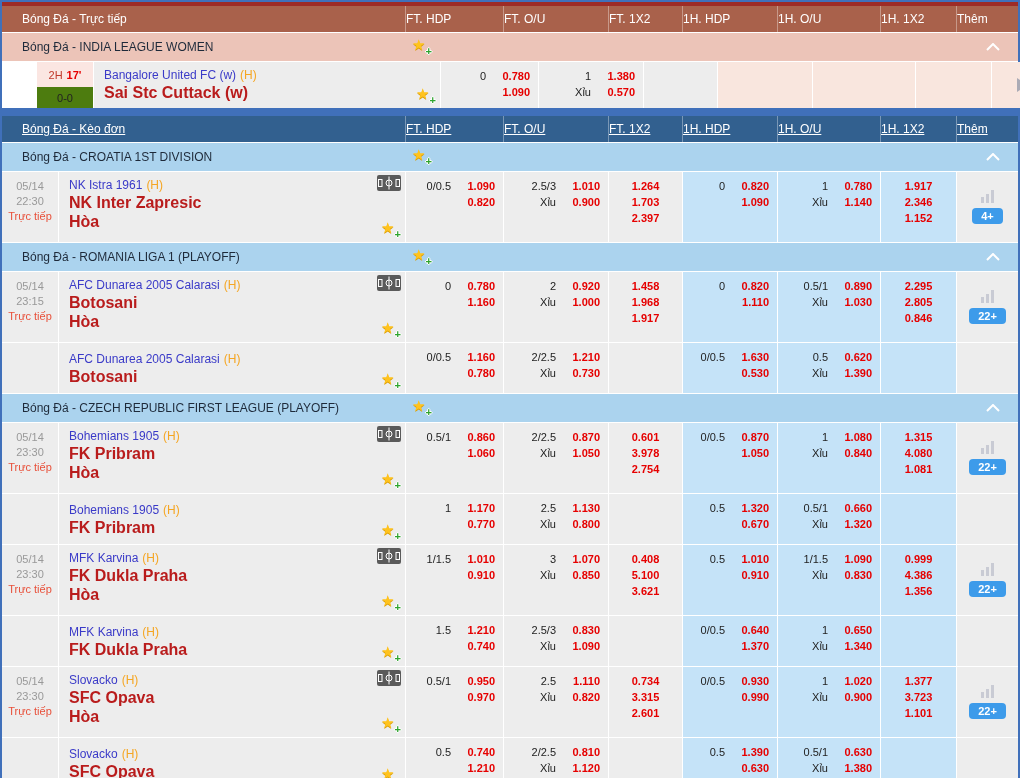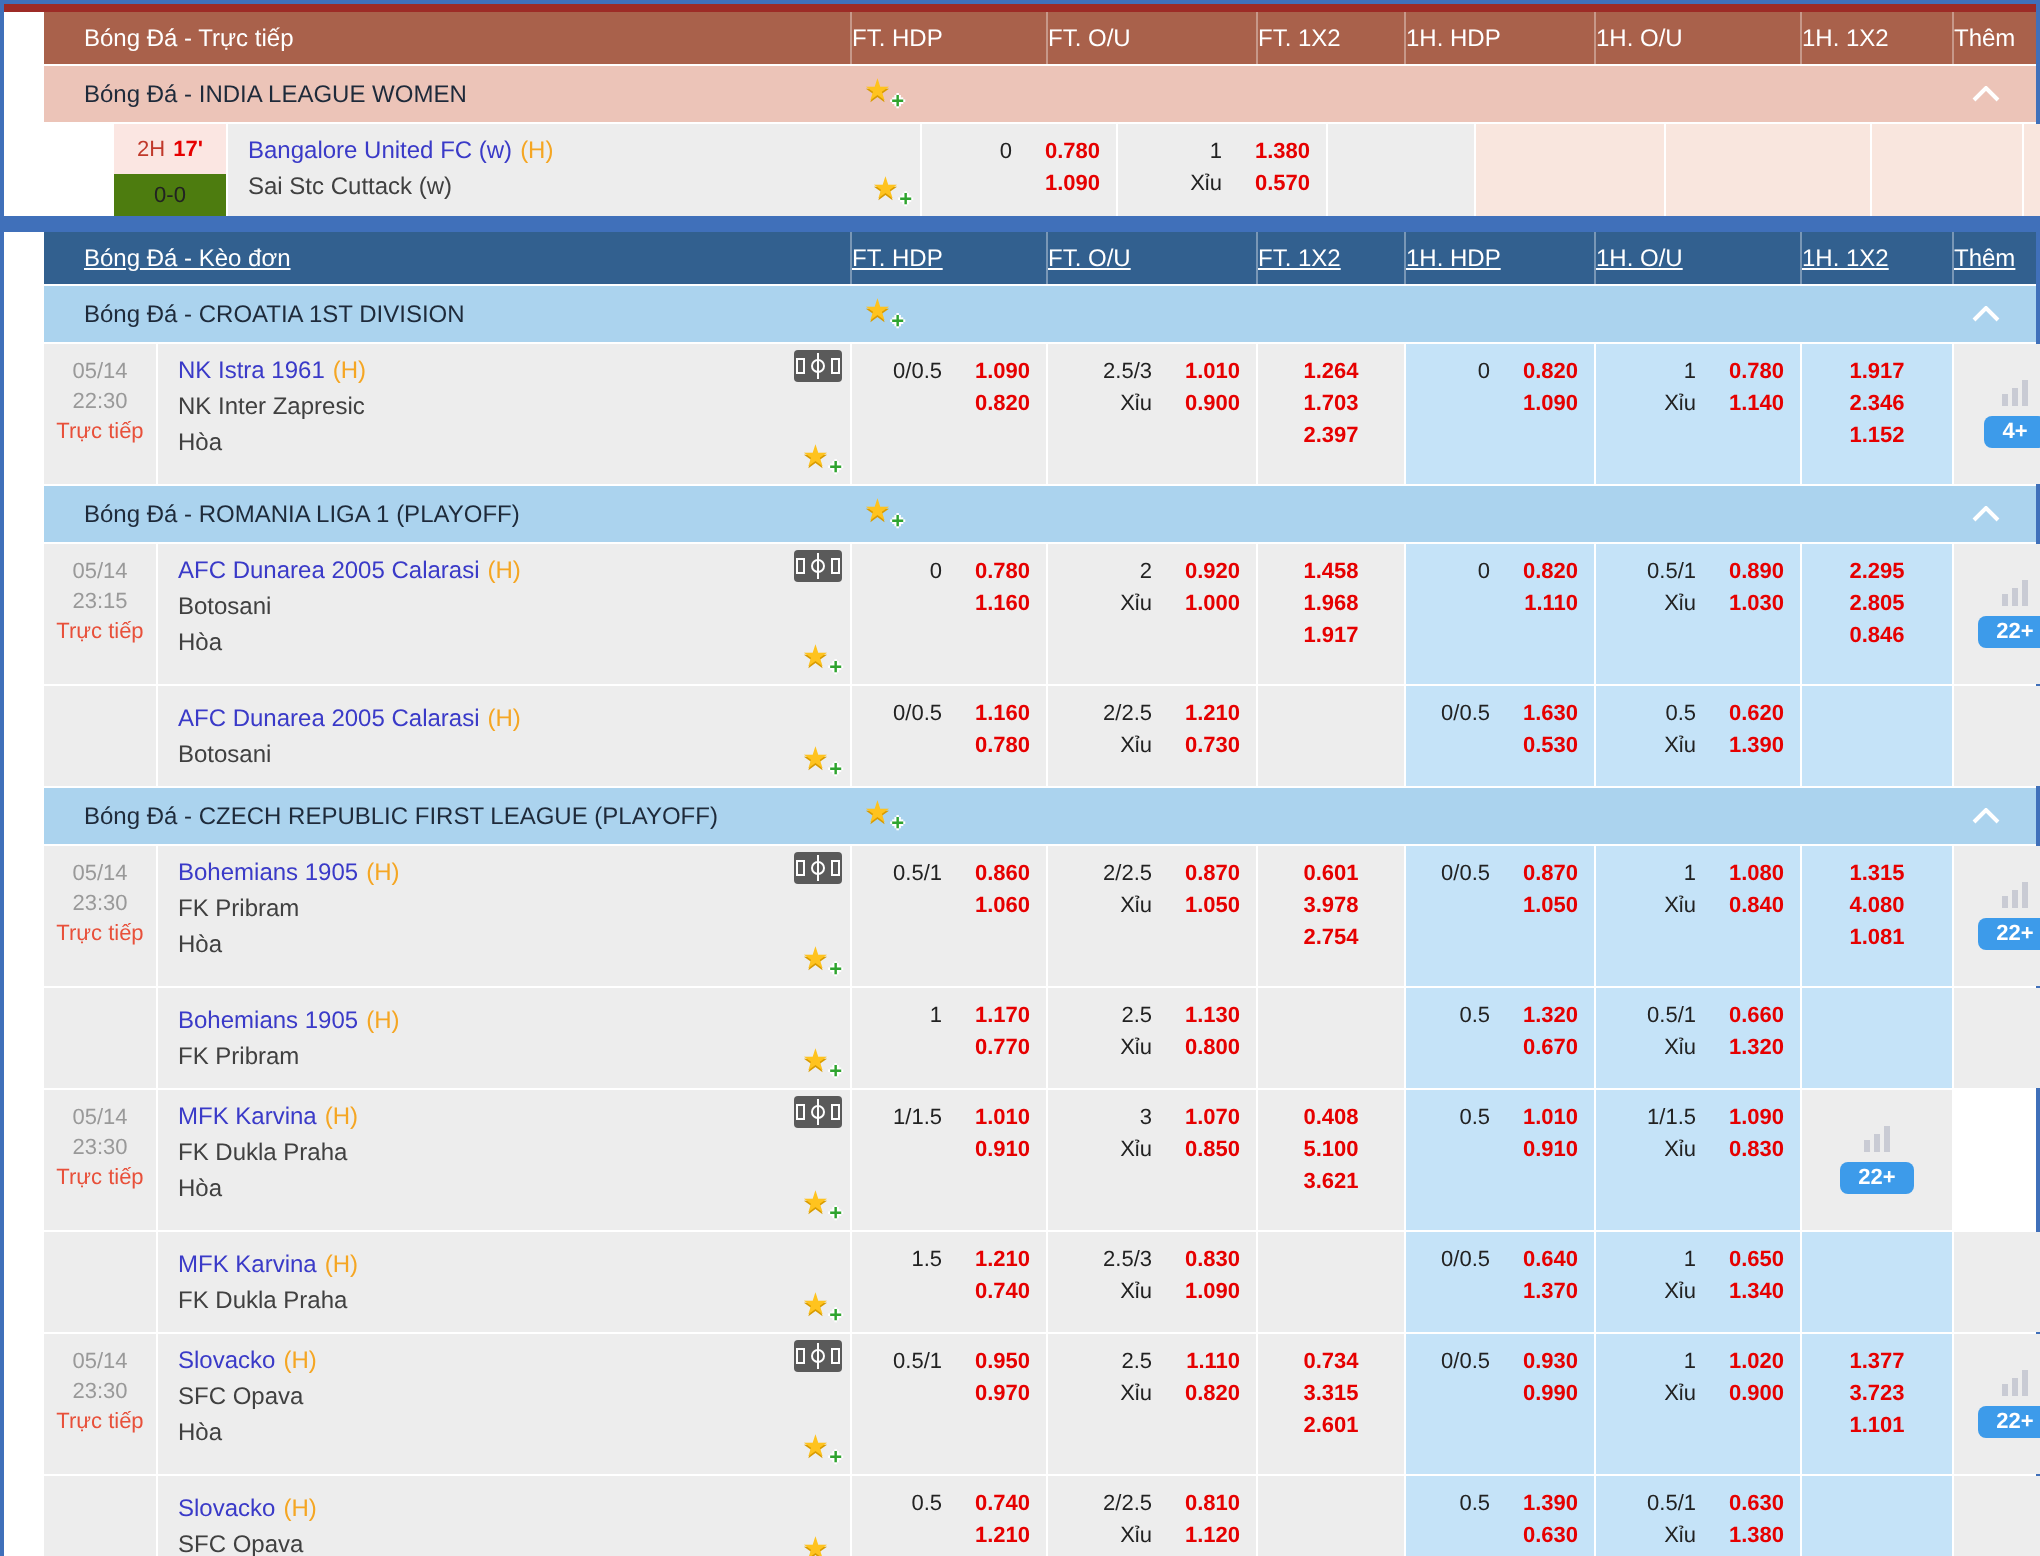--- a/index.html
+++ b/index.html
@@ -1,18 +1,18 @@
 <!DOCTYPE html>
 <html><head>
 <meta charset="utf-8">
 <style>
   html,body{margin:0;padding:0;background:#4070ba;font-family:"Liberation Sans","DejaVu Sans",sans-serif;}
   #app{width:1020px;height:778px;overflow:hidden;background:#4070ba;padding:2px 2px 0 2px;box-sizing:border-box;position:relative;}
   .top-strip{height:4px;background:#9d2b26;}
-  .section{background:#fff;padding-left:20px;}
+  .section{background:#fff;}
   .gap{height:8px;}
 
   
   .sec-header{height:26px;display:flex;align-items:stretch;color:#fff;font-size:12px;}
   .sec-header.brick{background:#a9614b;}
   .sec-header.navy{background:#32608f;text-decoration:underline;}
   .sh-title{flex:0 0 403px;line-height:26px;padding-left:20px;box-sizing:border-box;white-space:nowrap;}
   .sh-col{line-height:26px;text-align:left;box-sizing:border-box;border-left:1px solid rgba(255,255,255,.35);white-space:nowrap;}
   .w0{width:98px}.w1{width:105px}.w2{width:74px}.w3{width:95px}.w4{width:103px}.w5{width:76px}.w6{flex:1}
 
@@ -43,21 +43,21 @@
   .period{color:#c0392b;}
   .minute{color:#e60000;font-weight:bold;}
   .t-score{flex:1;background:#4d7c0f;display:flex;align-items:center;justify-content:center;color:#222;}
 
   
   .teamcell{padding:5px 8px 0 10px;}
   .row-alt .teamcell{padding-top:8px;}
   .tline{line-height:17px;white-space:nowrap;}
   .home{color:#3a3ac8;font-size:12px;cursor:pointer;}
   .tag{color:#f5a623;font-size:12px;margin-left:4px;}
-  .away,.draw{color:#404040;font-size:12px;}
+  .away,.draw{color:#b91c1c;font-size:16px;font-weight:bold;}
   .pitch{position:absolute;top:3px;right:4px;line-height:0;}
 
   
   .fav{position:relative;display:inline-block;width:18px;height:16px;cursor:pointer;}
   .teamcell .fav{position:absolute;right:6px;bottom:4px;}
   .fav-star{position:absolute;left:0;top:-3px;font-size:15px;color:#ffc31e;text-shadow:0 1px 0 #d89b00;}
   .fav-plus{position:absolute;right:-2px;bottom:-2px;font-size:11px;font-weight:bold;color:#2fa42f;
     text-shadow:-1px 0 0 #fff,0 -1px 0 #fff,1px 0 0 #fff,0 1px 0 #fff;}
 
   
@@ -597,20 +597,25 @@
     <div class="cell c-blue oddcell">
           <div class="oline">
             <span class="hcp">1/1.5</span>
             <span class="odd">1.090</span>
           </div>
           <div class="oline">
             <span class="hcp">Xỉu</span>
             <span class="odd">0.830</span>
           </div>
         </div>
+    <div class="cell c-blue oddcell">
+          <div class="xline"><span class="odd">0.999</span></div>
+          <div class="xline"><span class="odd">4.386</span></div>
+          <div class="xline"><span class="odd">1.356</span></div>
+        </div>
     <div class="cell c-gray them">
           <span class="chart-icon">
             <i></i>
             <i></i>
             <i></i>
           </span>
           <span class="badge">22+</span>
         </div>
   </div>
       <div class="row row-alt">

